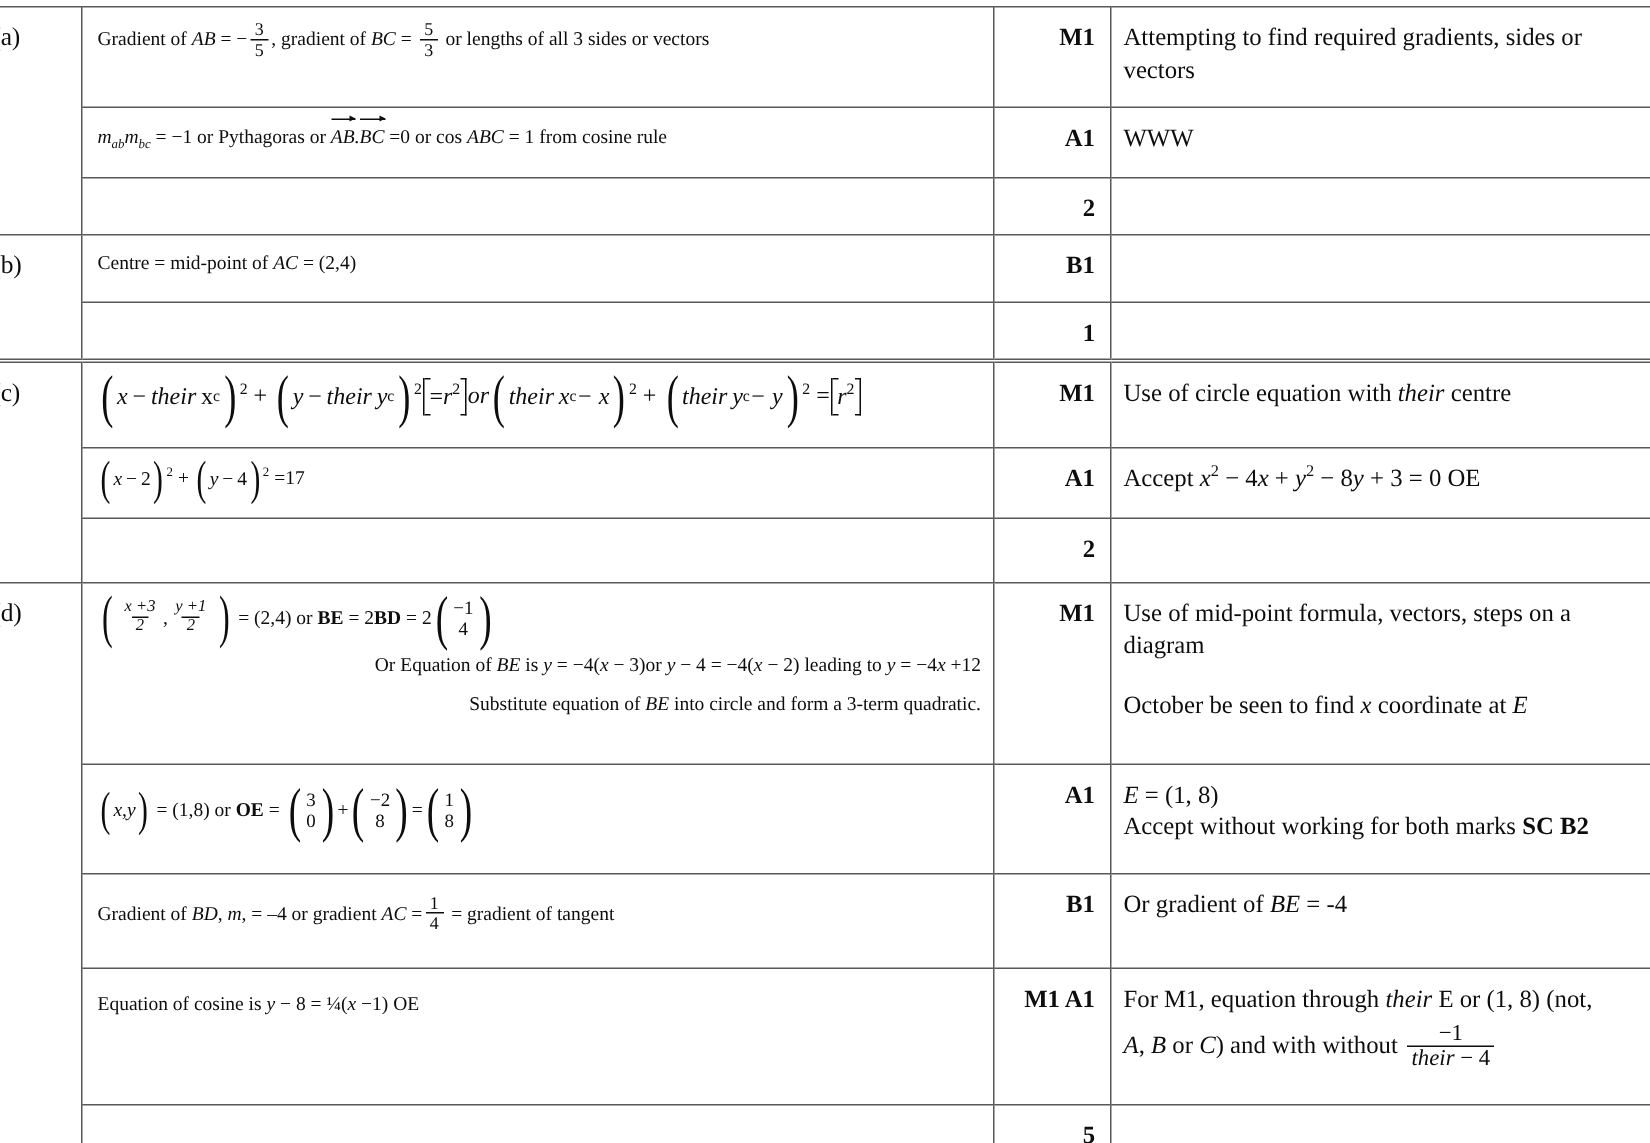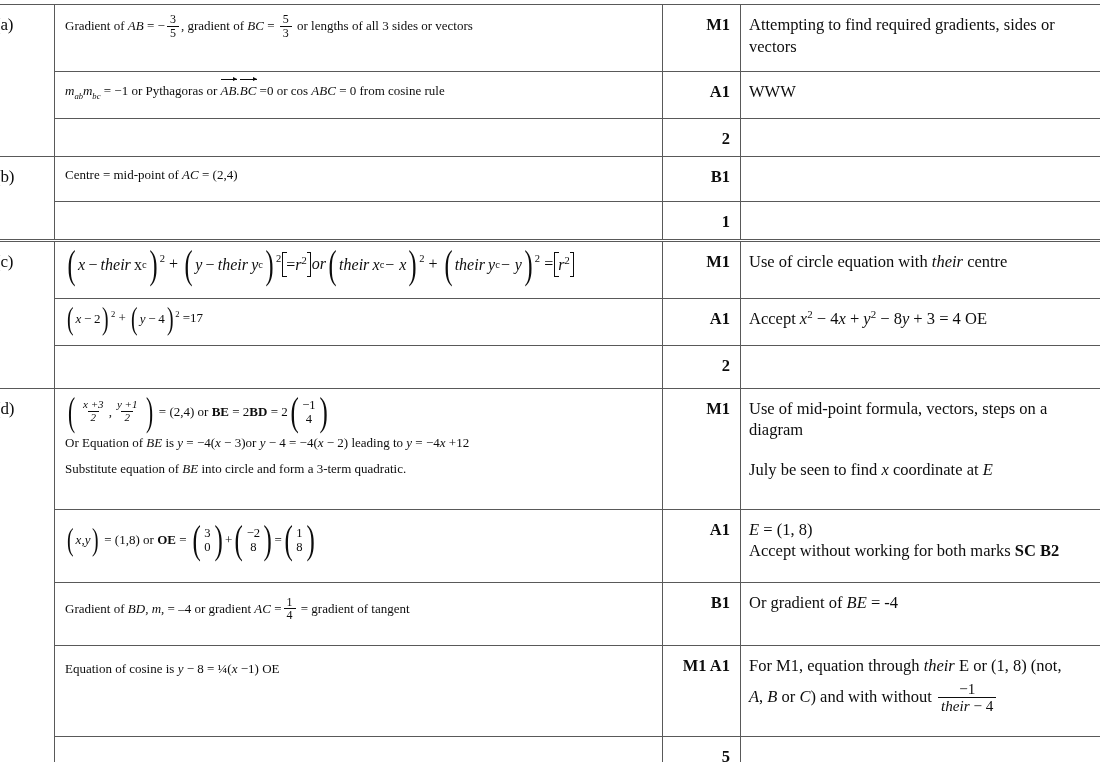--- a/index.html
+++ b/index.html
@@ -203,21 +203,21 @@
     position: absolute;
     right: -1px;
     top: -4.2px;
     border-left: 4px solid #0d0d0d;
     border-top: 2.2px solid transparent;
     border-bottom: 2.2px solid transparent;
   }
 
   .nowrap { white-space: nowrap; }
 
-  .line2 { margin-top: 7px; }
+  .line2 { margin-top: 7px; text-align: right; }
   .line-sp { margin-top: 18px; }
 </style>
 </head>
 <body>
 
 <div class="sheet">
 <table class="ms">
   <colgroup>
     <col class="c-part">
         <col class="c-work">
@@ -245,21 +245,21 @@
       <div class="mark">M1</div>
     </td>
     <td>
       <div class="comment">Attempting to find required gradients, sides or vectors</div>
     </td>
   </tr>
 
   <tr>
     <td style="height:46px">
       <div class="work">
-        <span class="it">m</span><sub class="sb it">ab</sub><span class="it">m</span><sub class="sb it">bc</sub><span> = −1  or Pythagoras or </span><span class="vecbar it">AB</span><span class="it">.</span><span class="vecbar it">BC</span><span> =0  or  cos </span><span class="it">ABC</span><span> = 0  from cosine rule</span>
+        <span class="it">m</span><sub class="sb it">ab</sub><span class="it">m</span><sub class="sb it">bc</sub><span> = −1  or Pythagoras or </span><span class="vecbar it">AB</span><span class="it">.</span><span class="vecbar it">BC</span><span> =0  or  cos </span><span class="it">ABC</span><span> = 1  from cosine rule</span>
       </div>
     </td>
     <td>
       <div class="mark">A1</div>
     </td>
     <td>
       <div class="comment">WWW</div>
     </td>
   </tr>
 
@@ -331,21 +331,21 @@
     <td style="height:46px">
       <div class="work">
         <span class="paren"><span class="pl">(</span><span class="it">x</span> − <span>2</span><span class="pr">)</span></span><sup class="pw">2</sup> + <span class="paren"><span class="pl">(</span><span class="it">y</span> − <span>4</span><span class="pr">)</span></span><sup class="pw">2</sup><span> =17</span>
       </div>
     </td>
     <td>
       <div class="mark">A1</div>
     </td>
     <td>
       <div class="comment">
-        <span>Accept  </span><span class="it">x</span><sup class="pw">2</sup><span> − 4</span><span class="it">x</span><span> + </span><span class="it">y</span><sup class="pw">2</sup><span> − 8</span><span class="it">y</span><span> + 3 = 4</span><span> OE</span>
+        <span>Accept  </span><span class="it">x</span><sup class="pw">2</sup><span> − 4</span><span class="it">x</span><span> + </span><span class="it">y</span><sup class="pw">2</sup><span> − 8</span><span class="it">y</span><span> + 3 = 0</span><span> OE</span>
       </div>
     </td>
   </tr>
 
   <tr>
     <td style="height:42px">
             <div class="work">&nbsp;</div>
           </td>
     <td>
       <div class="mark">2</div>
@@ -391,21 +391,21 @@
         </div>
       </div>
     </td>
     <td>
       <div class="mark">M1</div>
     </td>
     <td>
       <div class="comment">
         <div>Use of mid-point formula, vectors, steps on a diagram</div>
         <div class="line-sp">
-          <span>July be seen to find </span><span class="it">x</span><span> coordinate at </span><span class="it">E</span>
+          <span>October be seen to find </span><span class="it">x</span><span> coordinate at </span><span class="it">E</span>
         </div>
       </div>
     </td>
   </tr>
 
   <tr>
     <td style="height:72px">
       <div class="work nowrap" style="padding-top:16px">
         <span class="paren">
                 <span class="pl">(</span>

